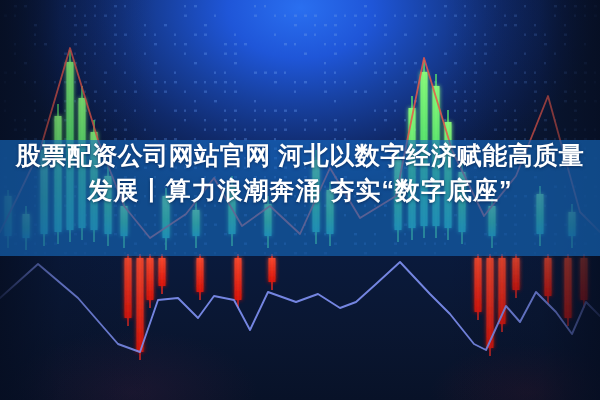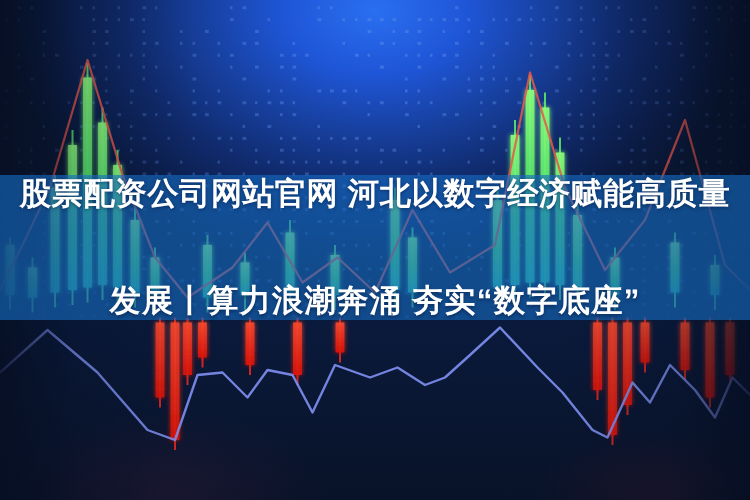--- a/index.html
+++ b/index.html
@@ -51,21 +51,21 @@
   #headline-band {
     position: absolute;
     left: 0;
     top: 140px;
     width: 600px;
     height: 116px;
     background: rgba(22, 108, 196, 0.62);
     display: flex;
     flex-direction: column;
     align-items: center;
-    justify-content: space-between;
+    justify-content: flex-start;
     gap: 4px;
   }
   .headline-line {
     color: #ffffff;
     font-size: 25px;
     font-weight: bold;
     line-height: 1.22;
     letter-spacing: 0.5px;
     white-space: nowrap;
     text-shadow: 0 1px 3px rgba(4,20,54,0.55);

